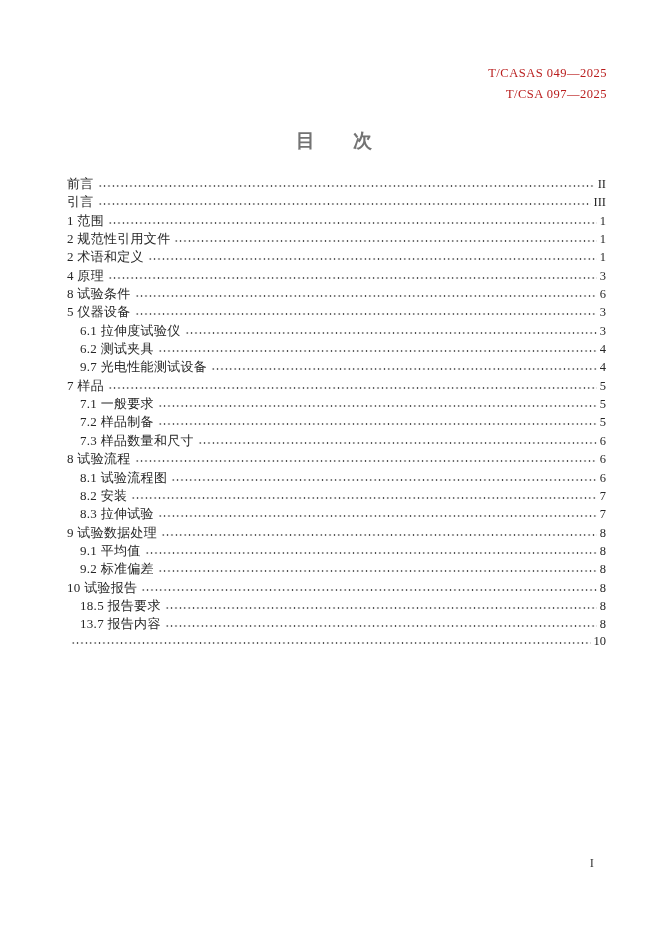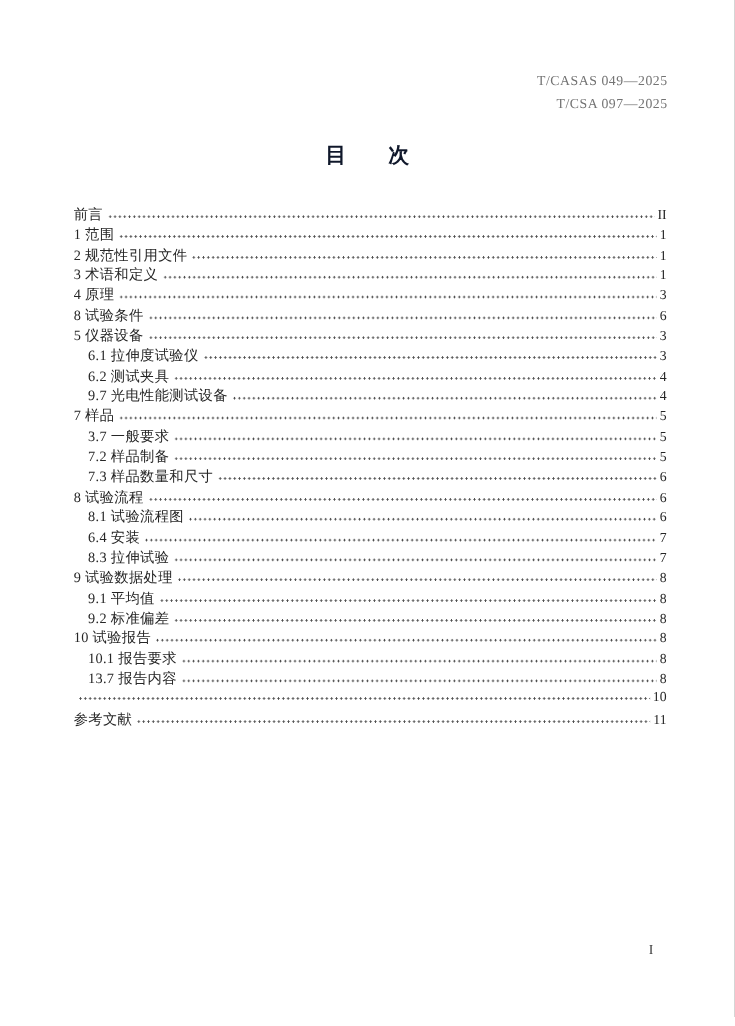--- a/index.html
+++ b/index.html
@@ -14,36 +14,36 @@
     overflow: hidden;
   }
   .header {
     position: absolute;
     top: 63px;
     right: 61px;
     text-align: right;
     font-size: 12.5px;
     line-height: 21px;
     letter-spacing: 0.5px;
-    color: #737373;
+    color: #b91c1c;
   }
   .doc-title {
     position: absolute;
     top: 128px;
     left: 0;
     width: 100%;
     margin: 0;
     text-align: center;
     font-size: 19px;
     font-weight: bold;
-    color: #0f172a;
+    color: #737373;
   }
   .toc {
     position: absolute;
-    top: 186px;
+    top: 175px;
     left: 67px;
     right: 62px;
   }
   .toc-row {
     display: flex;
     align-items: baseline;
     height: 18.35px;
     font-size: 13px;
     white-space: nowrap;
   }
@@ -79,35 +79,40 @@
 
   <h1 class="doc-title">目　　次</h1>
 
   <div class="toc">
   <div class="toc-row">
     <span class="toc-label">前言</span>
     <span class="toc-dots"></span>
     <span class="toc-page">II</span>
   </div>
 
+  <div class="toc-row">
+    <span class="toc-label">引言</span>
+    <span class="toc-dots"></span>
+    <span class="toc-page">III</span>
+  </div>
 
   <div class="toc-row">
     <span class="toc-label">1 范围</span>
     <span class="toc-dots"></span>
     <span class="toc-page">1</span>
   </div>
 
   <div class="toc-row">
     <span class="toc-label">2 规范性引用文件</span>
     <span class="toc-dots"></span>
     <span class="toc-page">1</span>
   </div>
 
   <div class="toc-row">
-    <span class="toc-label">3 术语和定义</span>
+    <span class="toc-label">2 术语和定义</span>
     <span class="toc-dots"></span>
     <span class="toc-page">1</span>
   </div>
 
   <div class="toc-row">
     <span class="toc-label">4 原理</span>
     <span class="toc-dots"></span>
     <span class="toc-page">3</span>
   </div>
 
@@ -141,21 +146,21 @@
     <span class="toc-page">4</span>
   </div>
 
   <div class="toc-row">
     <span class="toc-label">7 样品</span>
     <span class="toc-dots"></span>
     <span class="toc-page">5</span>
   </div>
 
   <div class="toc-row indent">
-    <span class="toc-label">3.7 一般要求</span>
+    <span class="toc-label">7.1 一般要求</span>
     <span class="toc-dots"></span>
     <span class="toc-page">5</span>
   </div>
 
   <div class="toc-row indent">
     <span class="toc-label">7.2 样品制备</span>
     <span class="toc-dots"></span>
     <span class="toc-page">5</span>
   </div>
 
@@ -171,21 +176,21 @@
     <span class="toc-page">6</span>
   </div>
 
   <div class="toc-row indent">
     <span class="toc-label">8.1 试验流程图</span>
     <span class="toc-dots"></span>
     <span class="toc-page">6</span>
   </div>
 
   <div class="toc-row indent">
-    <span class="toc-label">6.4 安装</span>
+    <span class="toc-label">8.2 安装</span>
     <span class="toc-dots"></span>
     <span class="toc-page">7</span>
   </div>
 
   <div class="toc-row indent">
     <span class="toc-label">8.3 拉伸试验</span>
     <span class="toc-dots"></span>
     <span class="toc-page">7</span>
   </div>
 
@@ -207,38 +212,33 @@
     <span class="toc-page">8</span>
   </div>
 
   <div class="toc-row">
     <span class="toc-label">10 试验报告</span>
     <span class="toc-dots"></span>
     <span class="toc-page">8</span>
   </div>
 
   <div class="toc-row indent">
-    <span class="toc-label">10.1 报告要求</span>
+    <span class="toc-label">18.5 报告要求</span>
     <span class="toc-dots"></span>
     <span class="toc-page">8</span>
   </div>
 
   <div class="toc-row indent">
     <span class="toc-label">13.7 报告内容</span>
     <span class="toc-dots"></span>
     <span class="toc-page">8</span>
   </div>
 
   <div class="toc-row">
     <span class="toc-dots"></span>
     <span class="toc-page">10</span>
   </div>
 
-  <div class="toc-row">
-    <span class="toc-label">参考文献</span>
-    <span class="toc-dots"></span>
-    <span class="toc-page">11</span>
-  </div>
 </div>
 
   <div class="footer-num">I</div>
 
 </div>
 
 </body></html>

